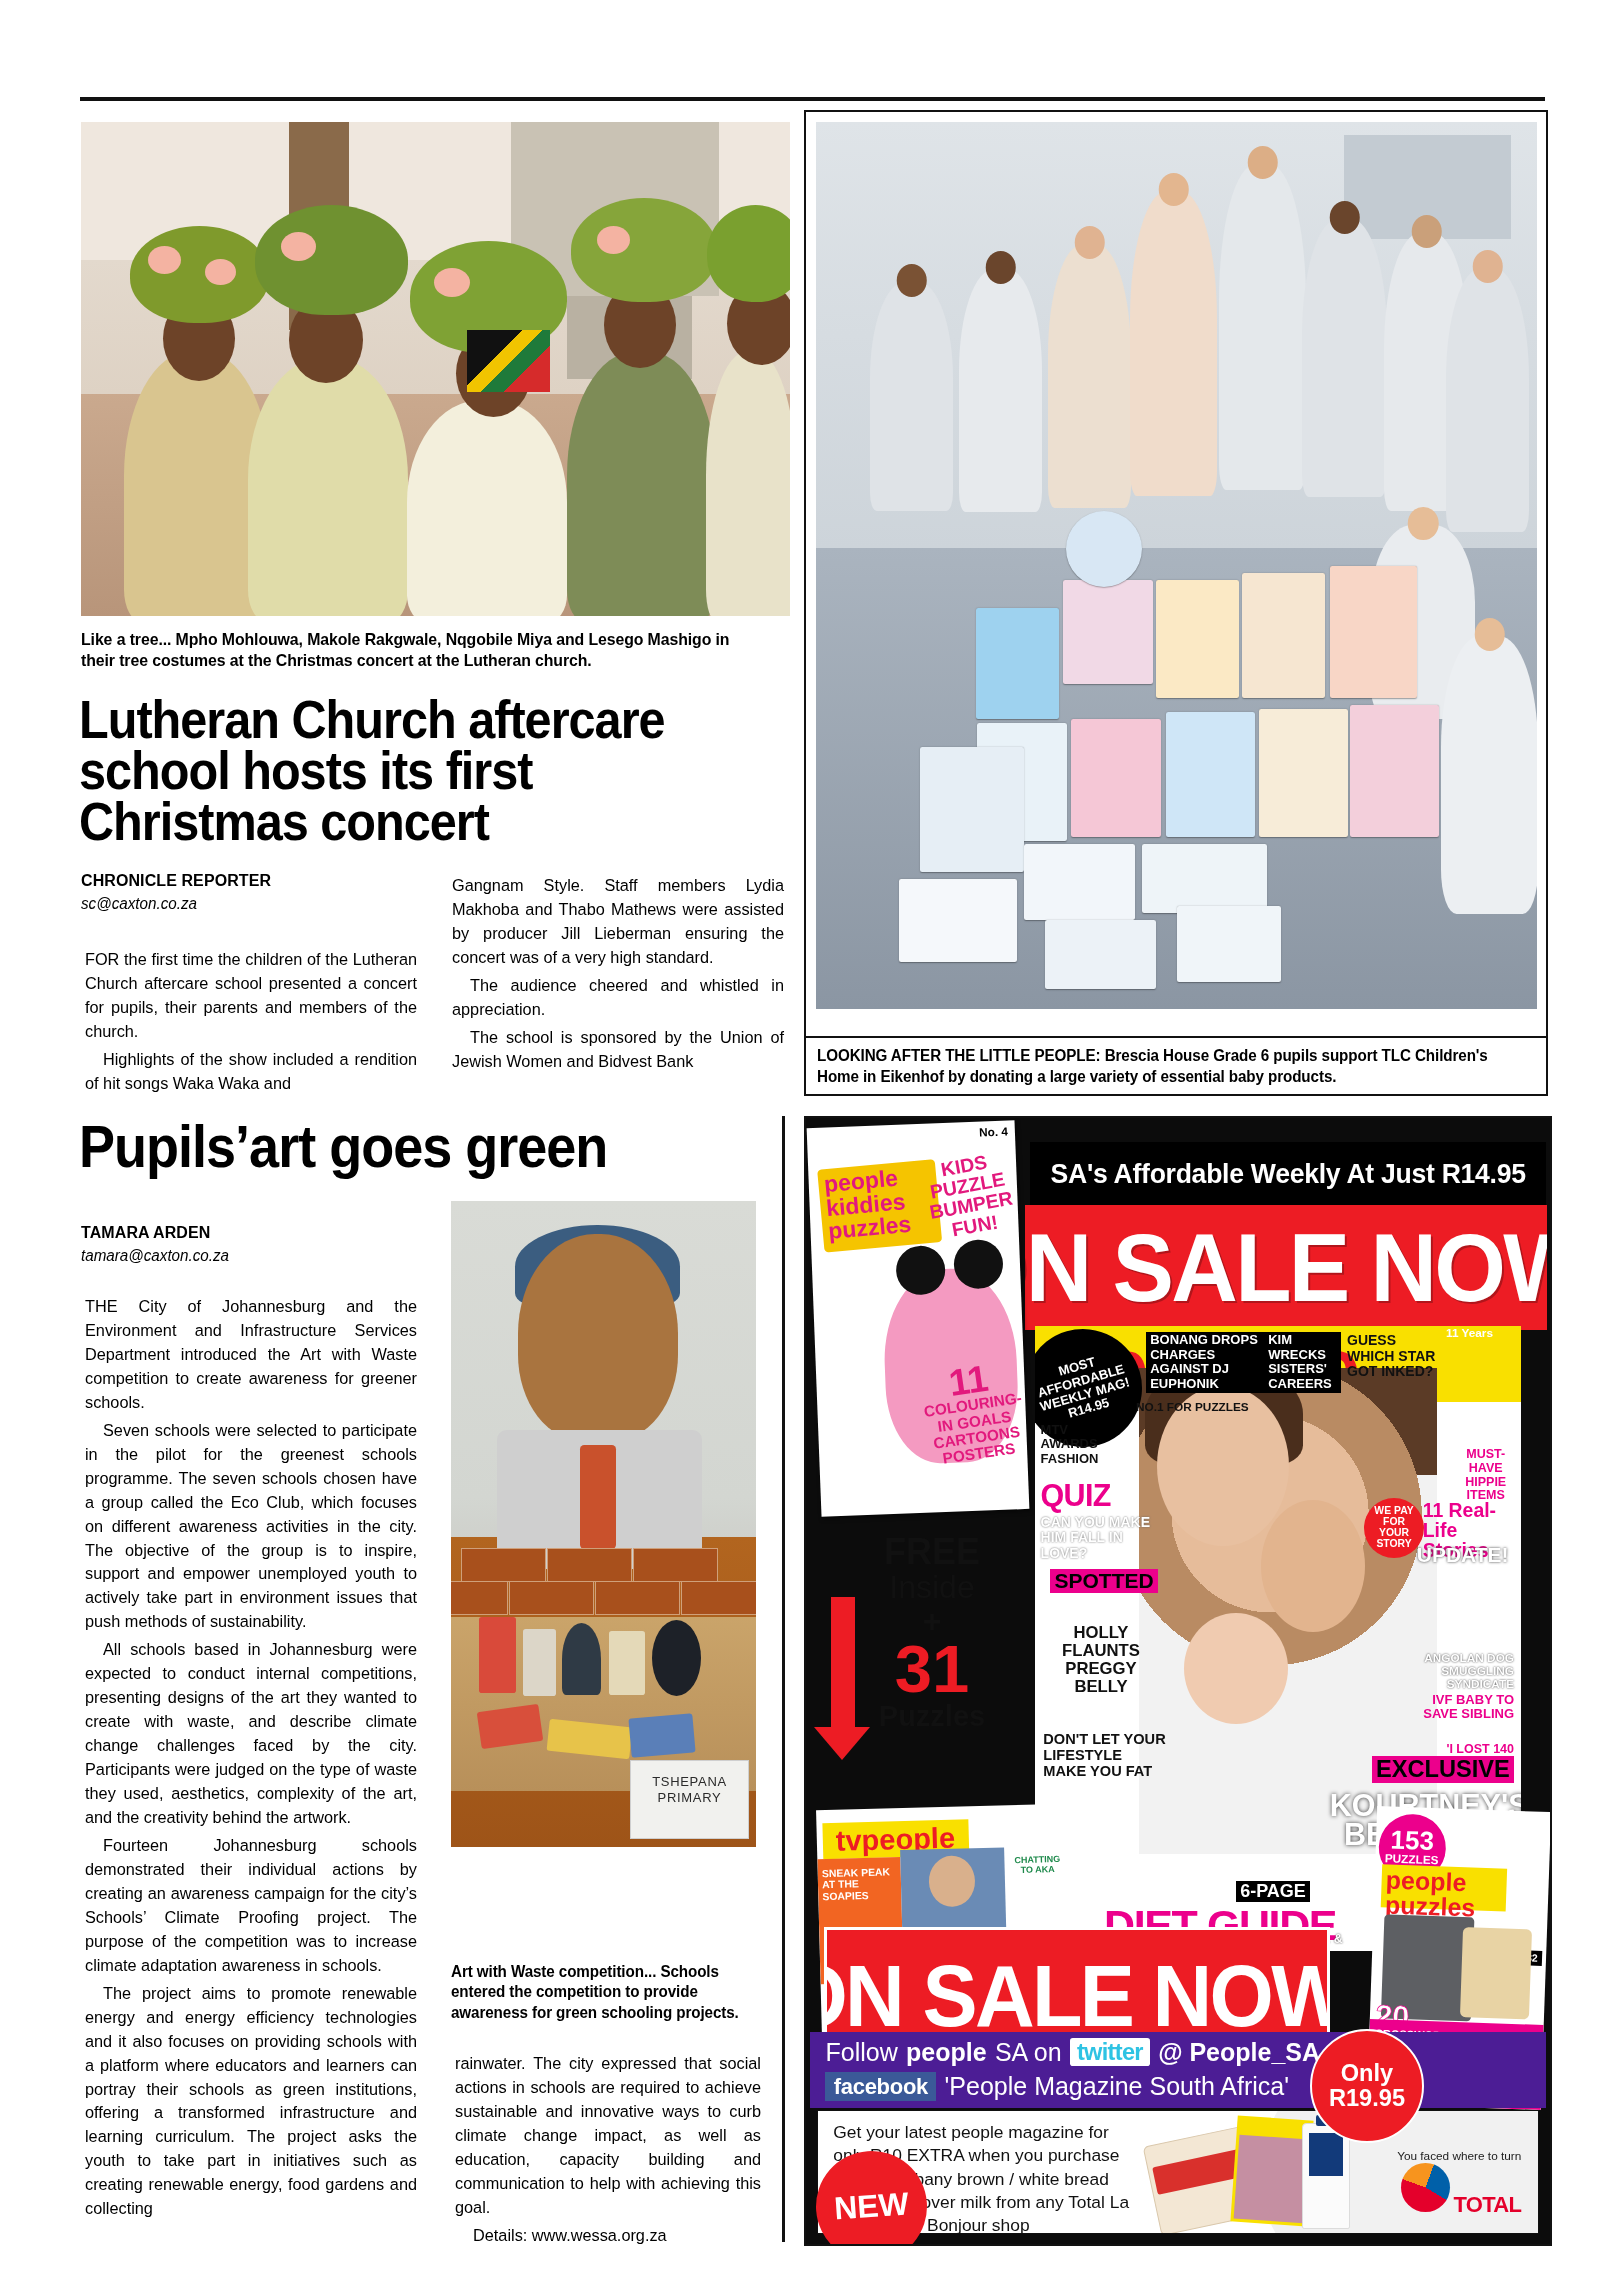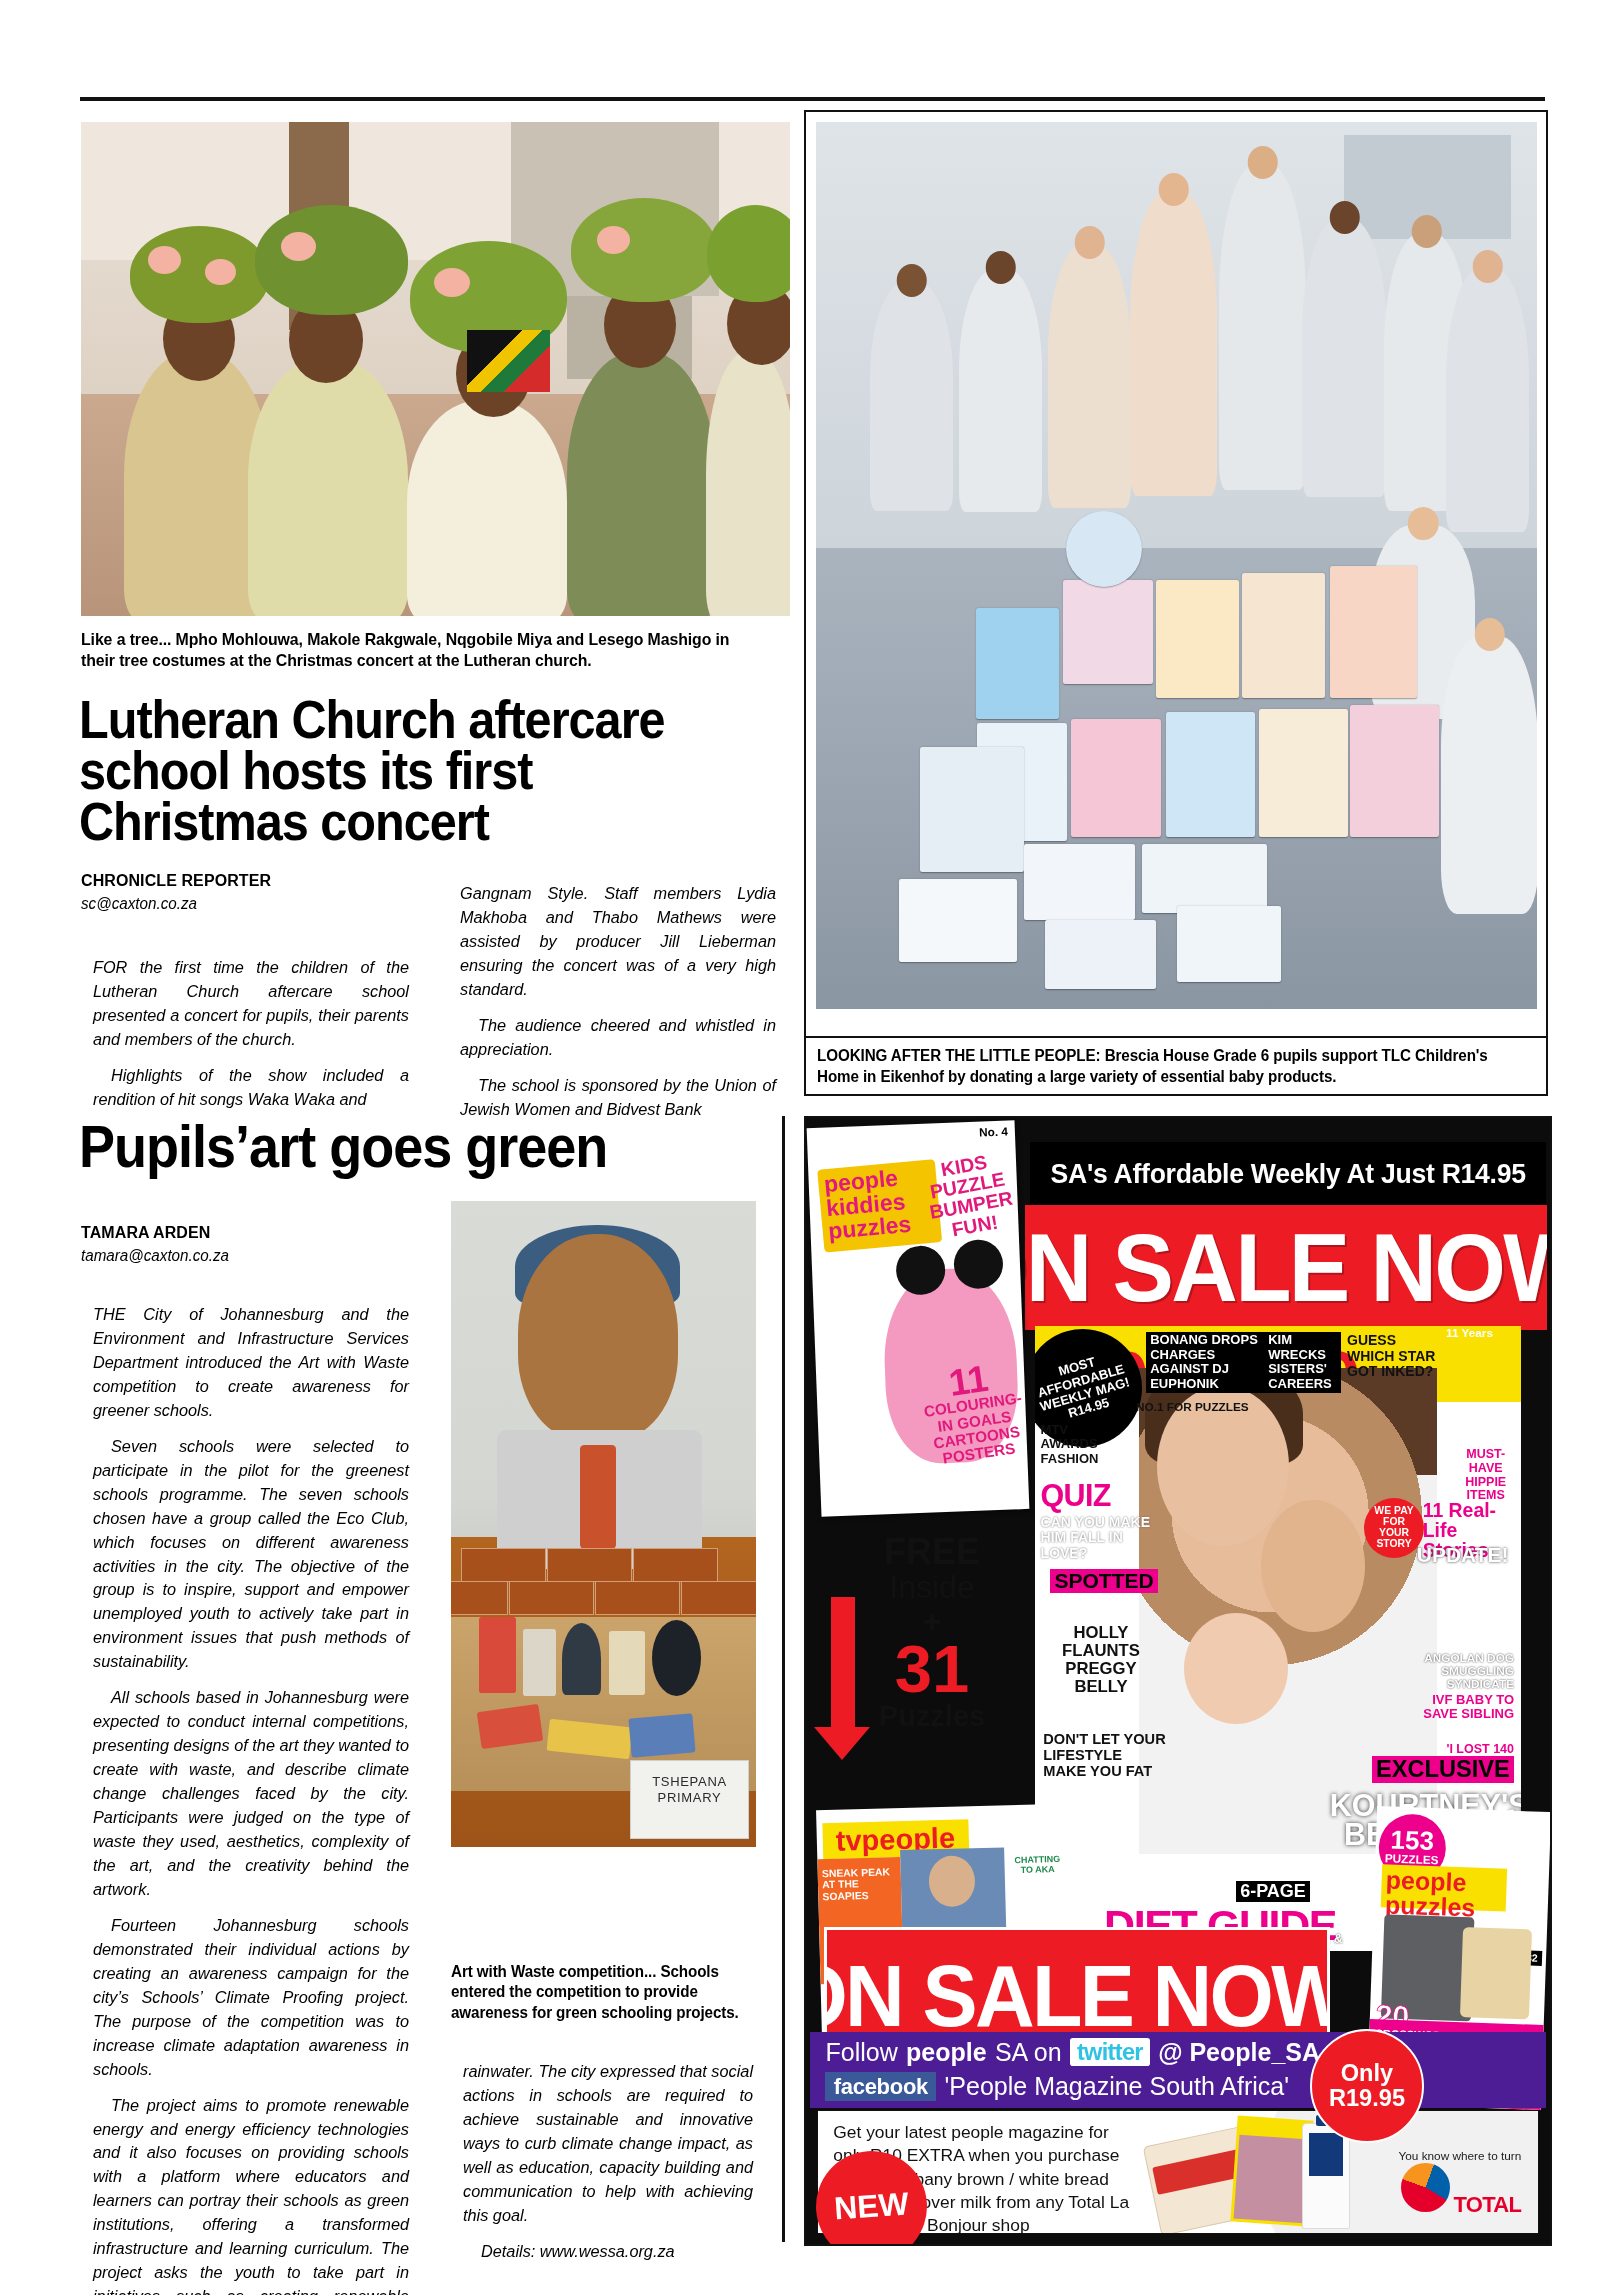--- a/index.html
+++ b/index.html
@@ -44,21 +44,21 @@
   .sign{position:absolute;right:7px;bottom:8.3px;width:117px;height:64px;background:#f1f1ee;border:0.7px solid #cfcfcf;
         font-family:"Liberation Sans",sans-serif;font-size:13px;color:#2b2b2b;text-align:center;padding-top:12.5px;line-height:1.25;letter-spacing:0.7px;}
   .sculpt{position:absolute;border-radius:2.8px;}
 
   
   .cap-bold{font-weight:bold;font-size:16.7px;line-height:1.28;letter-spacing:-0.1px;transform:scaleX(.95);transform-origin:left top;}
   .headline{font-weight:bold;letter-spacing:-1.1px;line-height:.94;transform:scaleX(.9);transform-origin:left top;}
   .byline-name{font-weight:bold;font-size:17.4px;letter-spacing:0.1px;transform:scaleX(.92);transform-origin:left top;}
   .byline-mail{font-style:italic;font-size:16px;margin-top:4.2px;transform:scaleX(.95);transform-origin:left top;}
   .body{font-size:16.3px;line-height:1.47;text-align:justify;}
-  .body p{margin:12px;text-indent:18px;font-style:italic;}
+  .body p{margin:4px;text-indent:18px;}
   .body p.first{text-indent:0;}
 
   .col{position:absolute;}
 
   
   .capbox{position:absolute;border:2.1px solid #111;background:#fff;}
   .capbox .inner{padding:8.3px 9.7px 7px 11px;}
 
   
   .vrule{position:absolute;background:#111;}
@@ -458,21 +458,21 @@
 
       <div class="totalbar">
         <div class="tb-swoosh"></div>
         <div class="tb-text">Get your latest people magazine for only R10 EXTRA when you purchase a loaf of Albany brown / white bread and a 1L Clover milk  from any Total La Boutique or Bonjour shop</div>
         <div class="tb-prod">
           <div class="loaf"></div>
           <div class="magsm"></div>
           <div class="milk"></div>
         </div>
         <div class="total-logo">
-          <div class="total-tag">You know where to turn</div>
+          <div class="total-tag">You faced where to turn</div>
           <div>
             <span class="total-mark"></span>
             <span class="total-word">TOTAL</span>
           </div>
         </div>
       </div>
 
     </div>
   </div>
 

